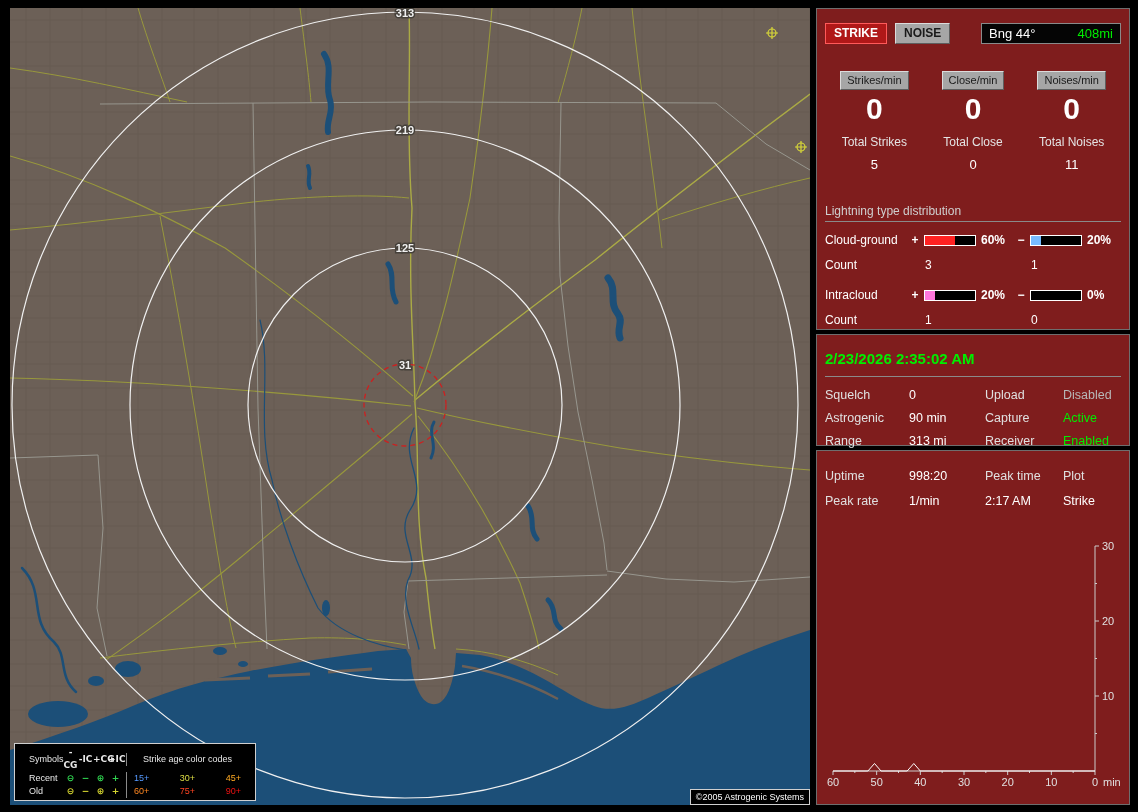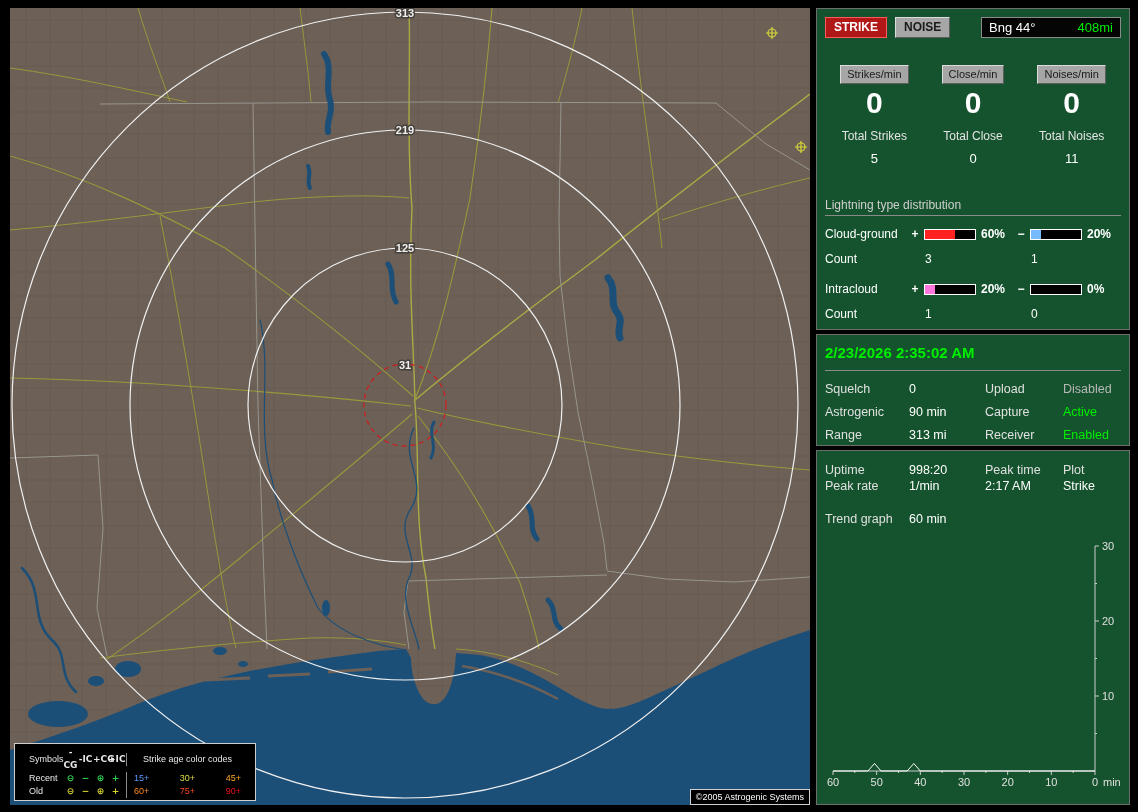--- a/index.html
+++ b/index.html
@@ -10,21 +10,21 @@
   .ring-label{font-size:11px;font-weight:bold;fill:#f0f0f0;text-anchor:middle;paint-order:stroke;stroke:#45403a;stroke-width:3px}
   
   .legend{position:absolute;left:4px;bottom:4px;width:242px;background:#000;border:1px solid #cfcfcf;font-size:9px;color:#e8e8e8;padding:2px 14px;line-height:13px}
   .lg-row{display:flex;align-items:center}
   .lg-label{width:34px}
   .lg-sym{width:15px;text-align:center;font-weight:bold;font-family:"DejaVu Sans",sans-serif}
   .lg-ages,.lg-ages-title{flex:1;display:flex;justify-content:space-between;padding-left:7px;border-left:1px solid #8a8a8a;margin-left:3px}
   .lg-ages-title{display:block;text-align:center}
   .copyright{position:absolute;right:0;bottom:0;background:#000;border:1px solid #cfcfcf;font-size:9px;color:#fff;padding:1px 5px;line-height:12px}
   
-  .panel-box{position:absolute;left:816px;width:314px;background:#14532d;border:1px solid #6e6e6e;padding:6px 8px;color:#fff}
+  .panel-box{position:absolute;left:816px;width:314px;background:#7f1d1d;border:1px solid #6e6e6e;padding:12px 8px;color:#fff}
   #box1{top:8px;height:322px}
   #box2{top:334px;height:112px}
   #box3{top:450px;height:355px}
   .ind-row{display:flex;align-items:center;gap:8px;margin-top:2px}
   .btn{font-size:12px;font-weight:bold;padding:2px 8px;line-height:15px;cursor:default}
   .strike-btn{background:#b01818;border:1px solid #ff5a5a;color:#fff}
   .noise-btn{background:#a6a6a6;border:1px solid;border-color:#dcdcdc #5e5e5e #5e5e5e #dcdcdc;color:#1a1a1a}
   .bng{margin-left:auto;display:flex;justify-content:space-between;align-items:center;width:140px;border:1px solid #8a8a8a;background:#050505;padding:2px 7px;font-size:13px;font-weight:normal;color:#fff}
   .green{color:#00ee00}
   .rates,.totals{display:grid;grid-template-columns:1fr 1fr 1fr;text-align:center}
@@ -45,21 +45,21 @@
   .count-row{display:flex;margin-top:11px;font-size:12px;color:#fff}
   .count-label{width:84px}
   .c1{width:108px;padding-left:16px}
   .c2{padding-left:14px}
   
   .datetime{font-size:15px;font-weight:bold;color:#00ee00;padding:3px 0 6px}
   .status-grid{display:grid;grid-template-columns:84px 76px 78px 1fr;font-size:12.5px;row-gap:9px;margin-top:11px}
   .lbl{color:#e0e0e0}
   .val{color:#fff}
   
-  .stats-grid{display:grid;grid-template-columns:84px 76px 78px 1fr;font-size:12.5px;row-gap:2px;margin-top:6px}
+  .stats-grid{display:grid;grid-template-columns:84px 76px 78px 1fr;font-size:12.5px;row-gap:11px;margin-top:6px}
   .trend-row{display:flex;font-size:12.5px;margin-top:19px}
   .trend-row .lbl{width:84px}
   .trend{position:absolute;left:8px;top:84px}
   svg text{font-family:"Liberation Sans",sans-serif}
 </style>
 </head>
 <body>
 
 <div class="map-area">
   <svg class="mapsvg" width="800" height="797" viewBox="0 0 800 797">
@@ -302,24 +302,20 @@
   <div class="stats-grid">
     <span class="lbl">Uptime</span>
     <span class="val">998:20</span>
     <span class="lbl">Peak time</span>
     <span class="lbl">Plot</span>
 
     <span class="lbl">Peak rate</span>
     <span class="val">1/min</span>
     <span class="val">2:17 AM</span>
     <span class="val">Strike</span>
-  </div>
-  <div class="trend-row">
-    <span class="lbl">Trend graph</span>
-    <span class="val">60 min</span>
   </div>
   <svg id="trend-chart" class="trend" width="296" height="262">
       <line x1="8" y1="236" x2="270" y2="236" stroke="#cccccc" stroke-width="1"></line>
       <line x1="270" y1="236" x2="270" y2="11" stroke="#cccccc" stroke-width="1"></line>
       <line x1="8" y1="236" x2="8" y2="240" stroke="#cccccc"></line>
       <text x="8" y="251" text-anchor="middle" fill="#e0e0e0" font-size="11">60</text>
       <line x1="51.66666666666666" y1="236" x2="51.66666666666666" y2="240" stroke="#cccccc"></line>
       <text x="51.66666666666666" y="251" text-anchor="middle" fill="#e0e0e0" font-size="11">50</text>
       <line x1="95.33333333333334" y1="236" x2="95.33333333333334" y2="240" stroke="#cccccc"></line>
       <text x="95.33333333333334" y="251" text-anchor="middle" fill="#e0e0e0" font-size="11">40</text>

